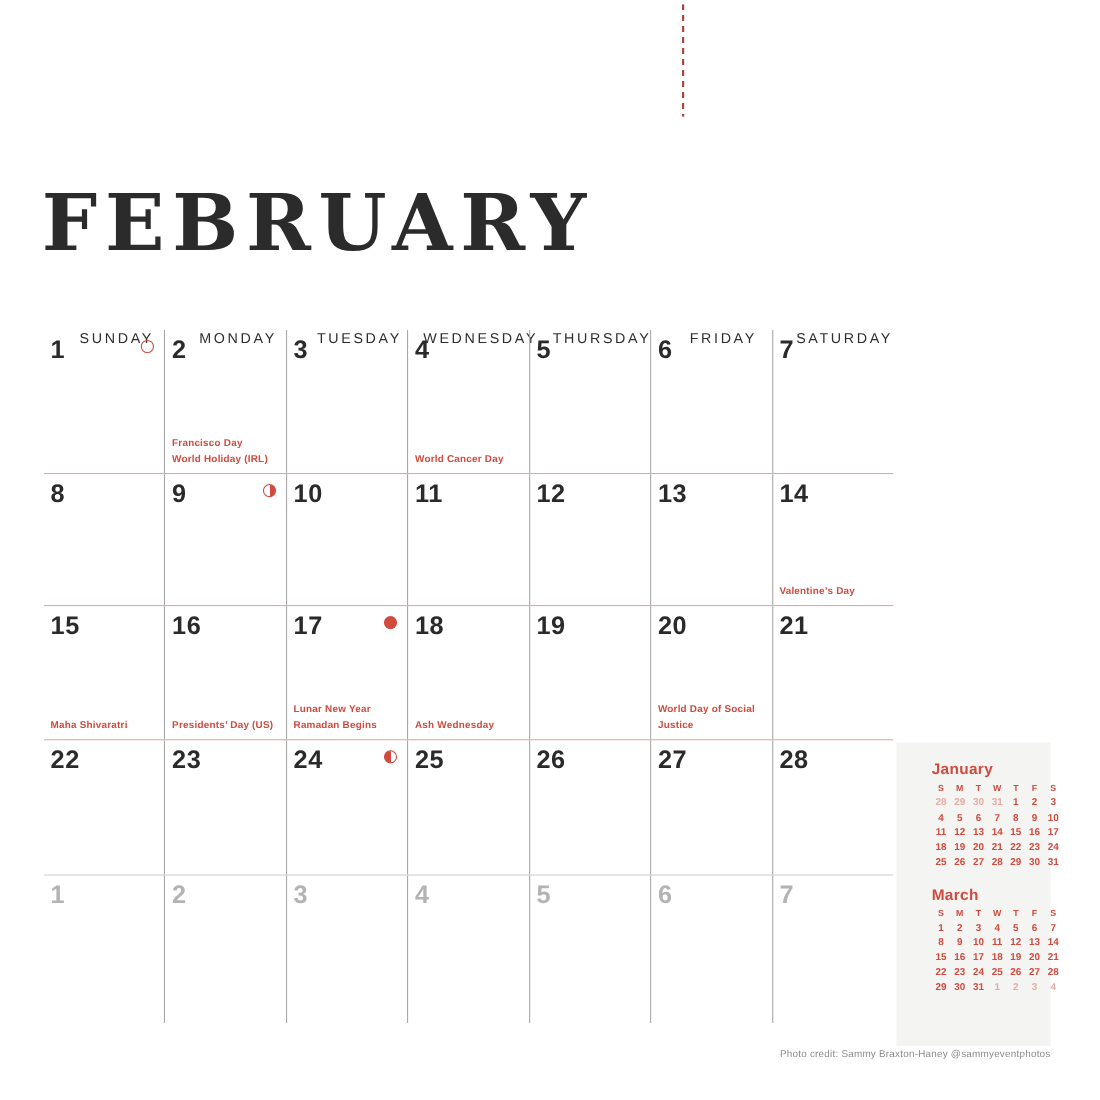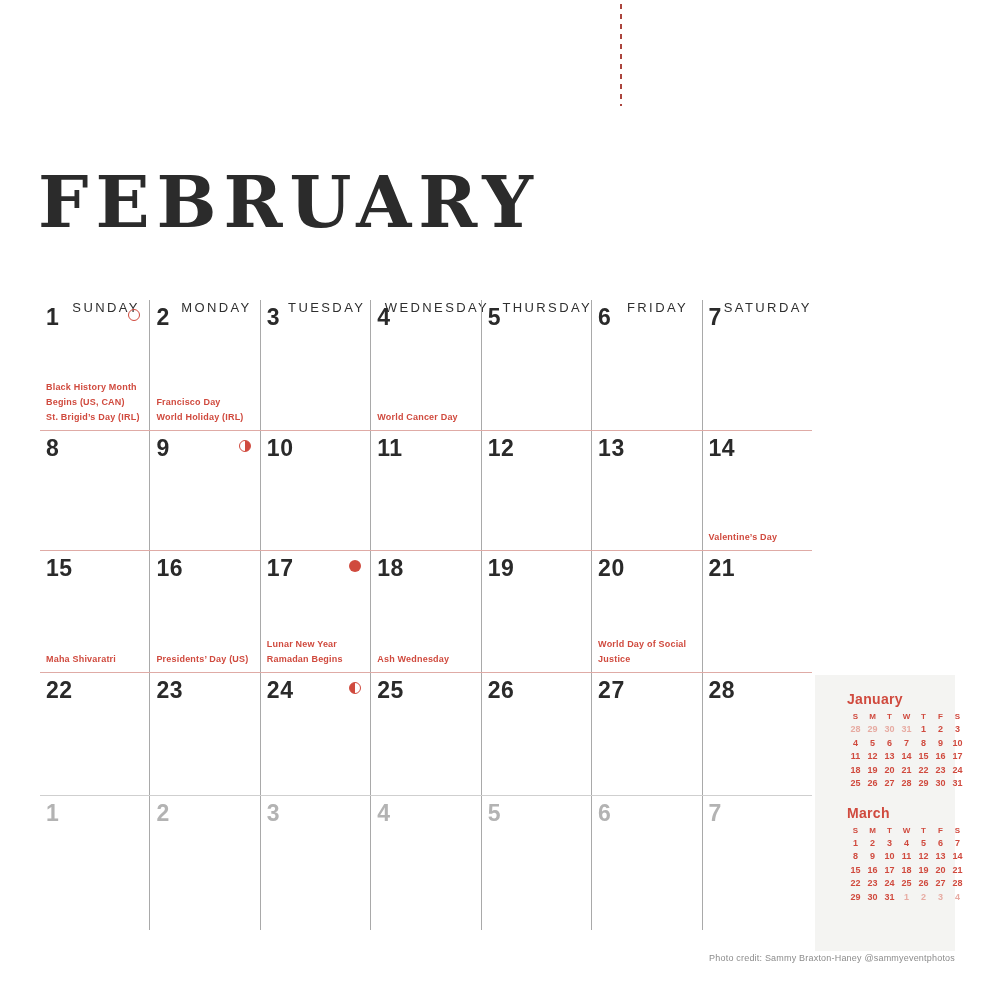--- a/index.html
+++ b/index.html
@@ -74,24 +74,20 @@
     <div class="weekday">THURSDAY</div>
     <div class="weekday">FRIDAY</div>
     <div class="weekday">SATURDAY</div>
   </div>
 
   <div class="grid">
       <div class="week">
         <div class="cell">
           <div class="day-num">1</div>
           <div class="moon full"></div>
-          <div class="events">
-            <div class="event">Black History Month Begins (US, CAN)</div>
-            <div class="event">St. Brigid’s Day (IRL)</div>
-          </div>
         </div>
         <div class="cell">
           <div class="day-num">2</div>
           <div class="events">
             <div class="event">Francisco Day</div>
             <div class="event">World Holiday (IRL)</div>
           </div>
         </div>
         <div class="cell">
           <div class="day-num">3</div>

